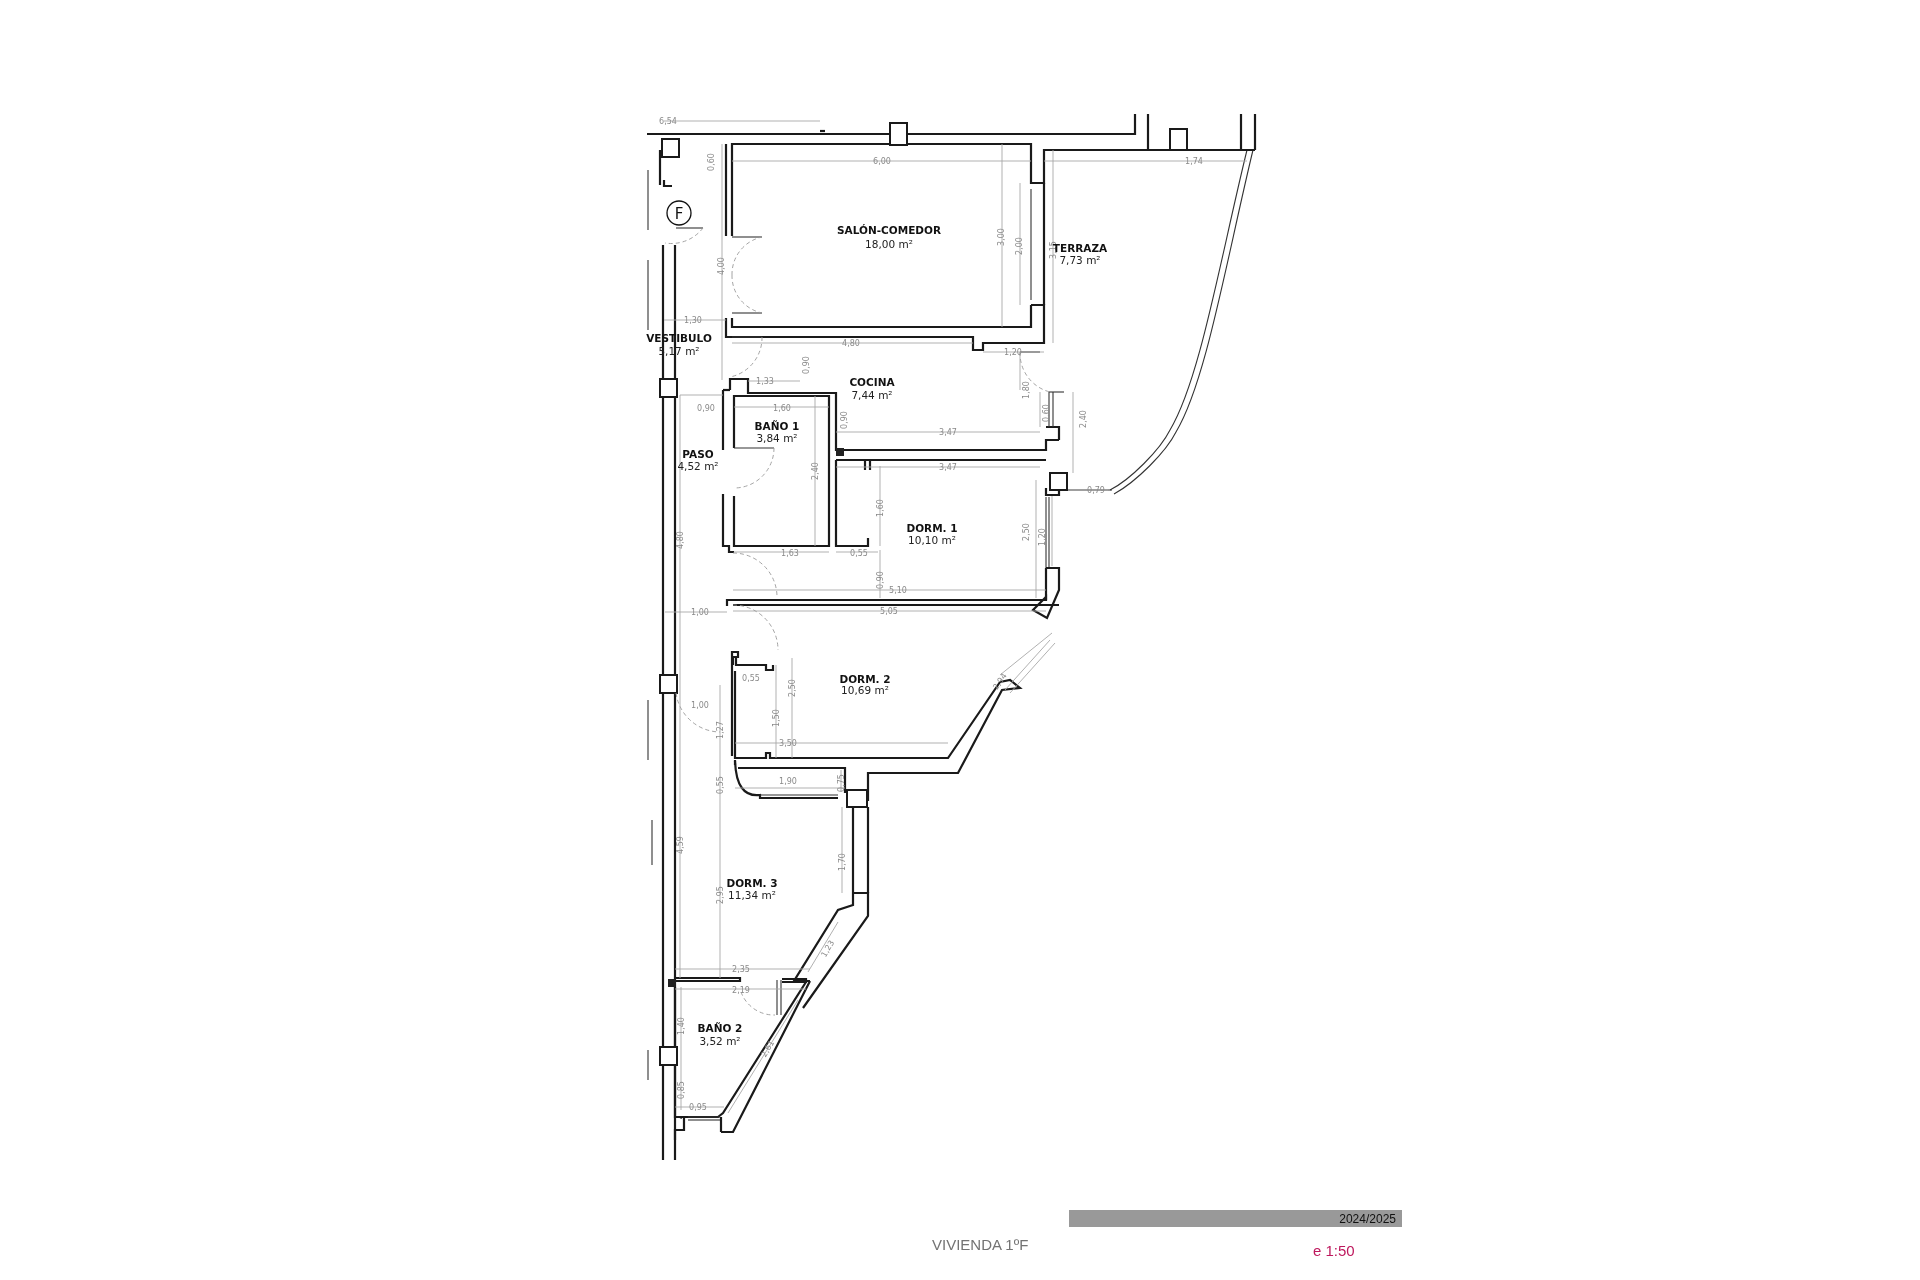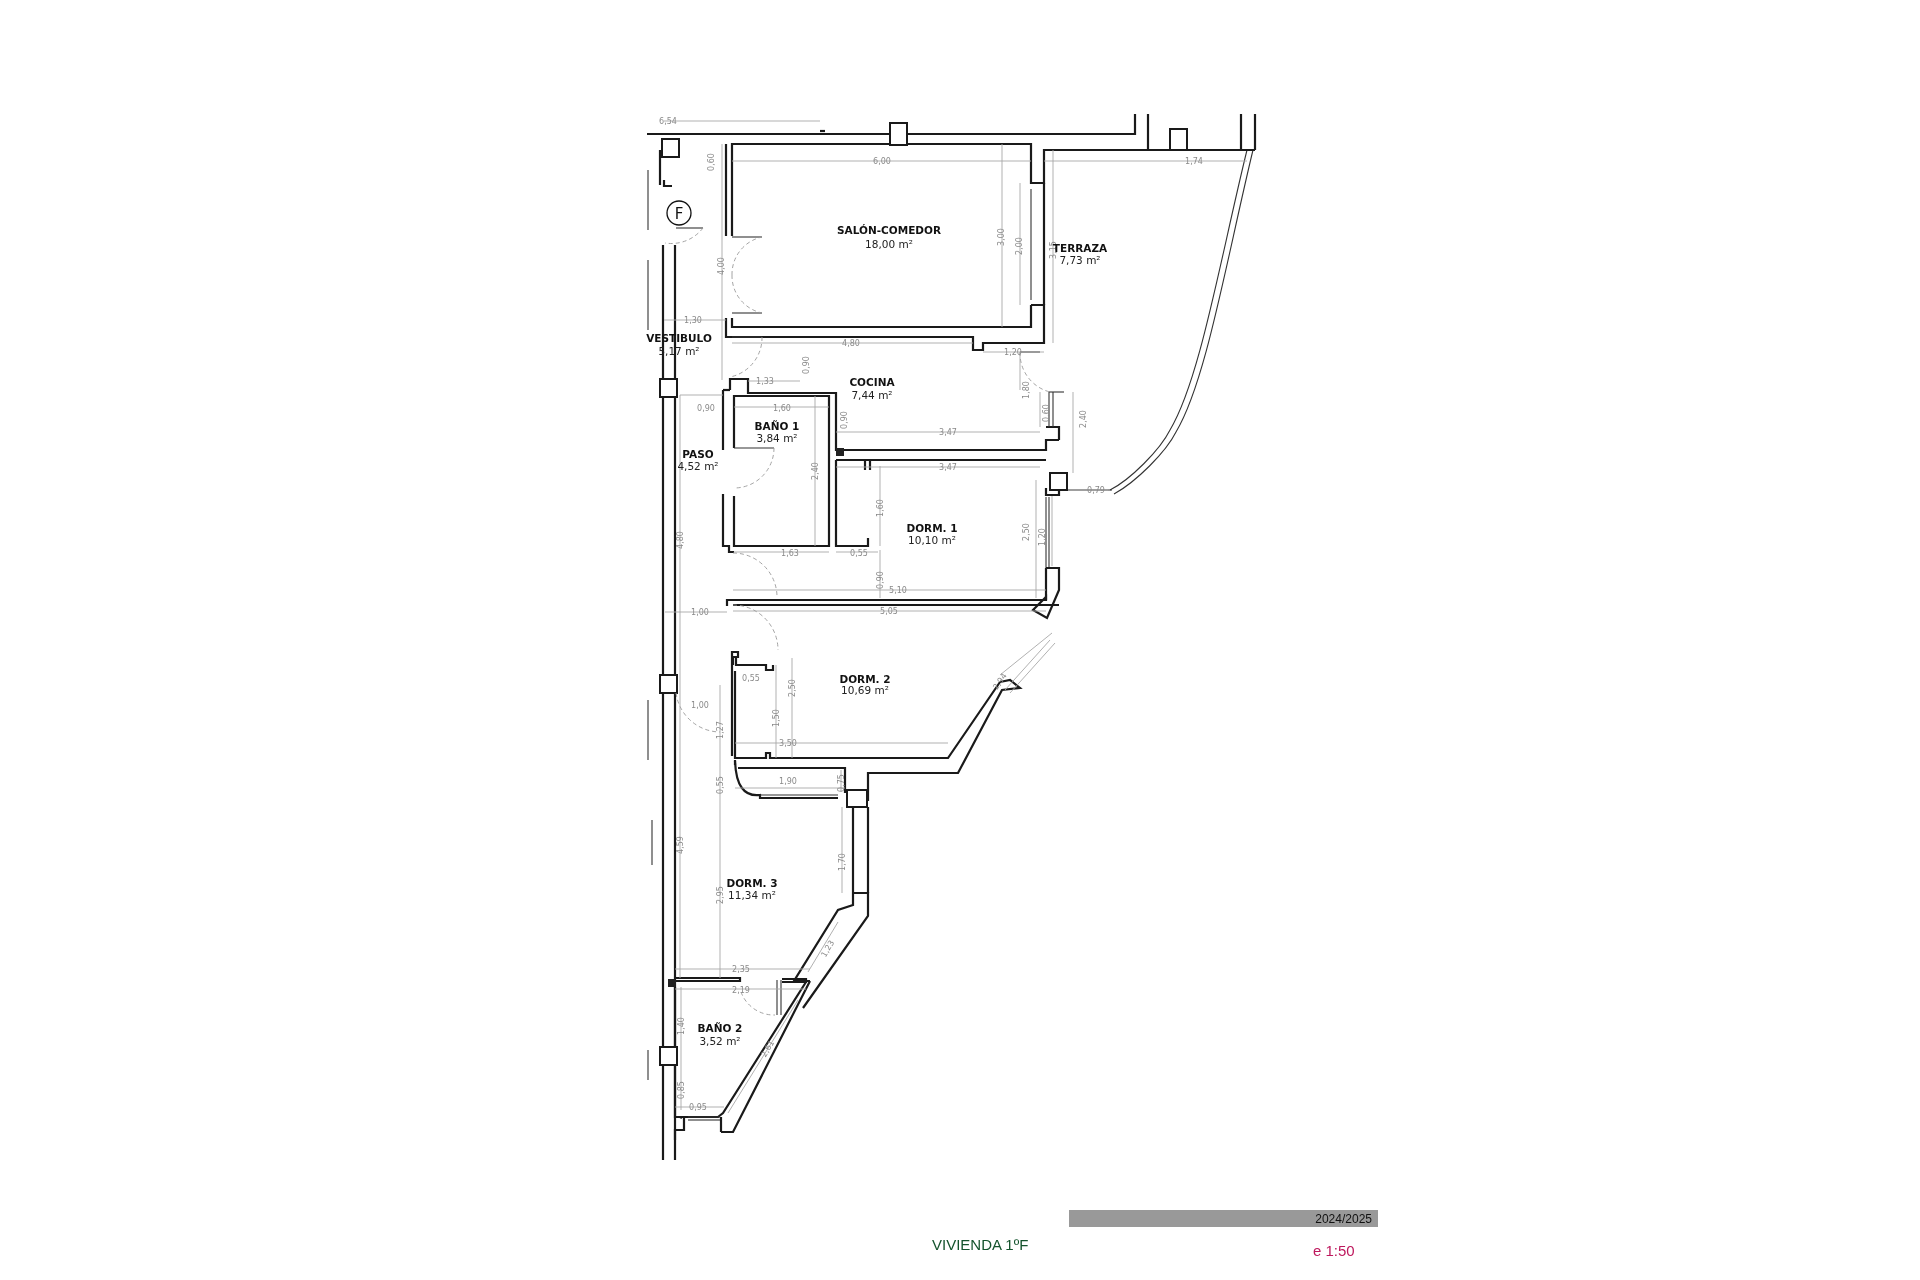--- a/index.html
+++ b/index.html
@@ -6,23 +6,23 @@
   body{width:1920px;height:1280px;position:relative;overflow:hidden;font-family:"DejaVu Sans",sans-serif;}
   #plan{position:absolute;left:0;top:0;width:1920px;height:1280px;}
   .wall{fill:none;stroke:#1a1a1a;stroke-width:2.2;}
   .thin{fill:none;stroke:#333;stroke-width:1.1;}
   .dim{fill:none;stroke:#a8a8a8;stroke-width:0.9;}
   .door{fill:none;stroke:#9a9a9a;stroke-width:0.9;stroke-dasharray:4 3;}
   .pillar{fill:#fff;stroke:#1a1a1a;stroke-width:2;}
   .room-name{font-family:"DejaVu Sans",sans-serif;font-weight:bold;font-size:10.5px;fill:#111;text-anchor:middle;}
   .room-area{font-family:"DejaVu Sans",sans-serif;font-size:10.5px;fill:#222;text-anchor:middle;}
   .dimtxt{font-family:"DejaVu Sans",sans-serif;font-size:8px;fill:#8a8a8a;text-anchor:middle;}
-  .title-bar{position:absolute;left:1069px;top:1210px;width:309px;height:17px;background:#999999;}
+  .title-bar{position:absolute;left:1069px;top:1210px;width:309px;height:17px;background:#999999;padding-left:24px;}
   .title-year{position:absolute;right:6px;top:2px;font-family:"Liberation Sans",sans-serif;font-size:12px;color:#111;}
-  .title-name{position:absolute;left:932px;top:1236px;font-family:"Liberation Sans",sans-serif;font-size:15px;color:#14532d;}
+  .title-name{position:absolute;left:932px;top:1236px;font-family:"Liberation Sans",sans-serif;font-size:15px;color:#737373;}
   .title-scale{position:absolute;left:1313px;top:1242px;font-family:"Liberation Sans",sans-serif;font-size:15px;color:#be185d;}
 </style>
 </head>
 <body>
 
 <svg id="plan" viewBox="0 0 1920 1280" xmlns="http://www.w3.org/2000/svg">
 
   <g>
 
     <polyline class="wall" points="647,134 1135,134 1135,114"></polyline>

